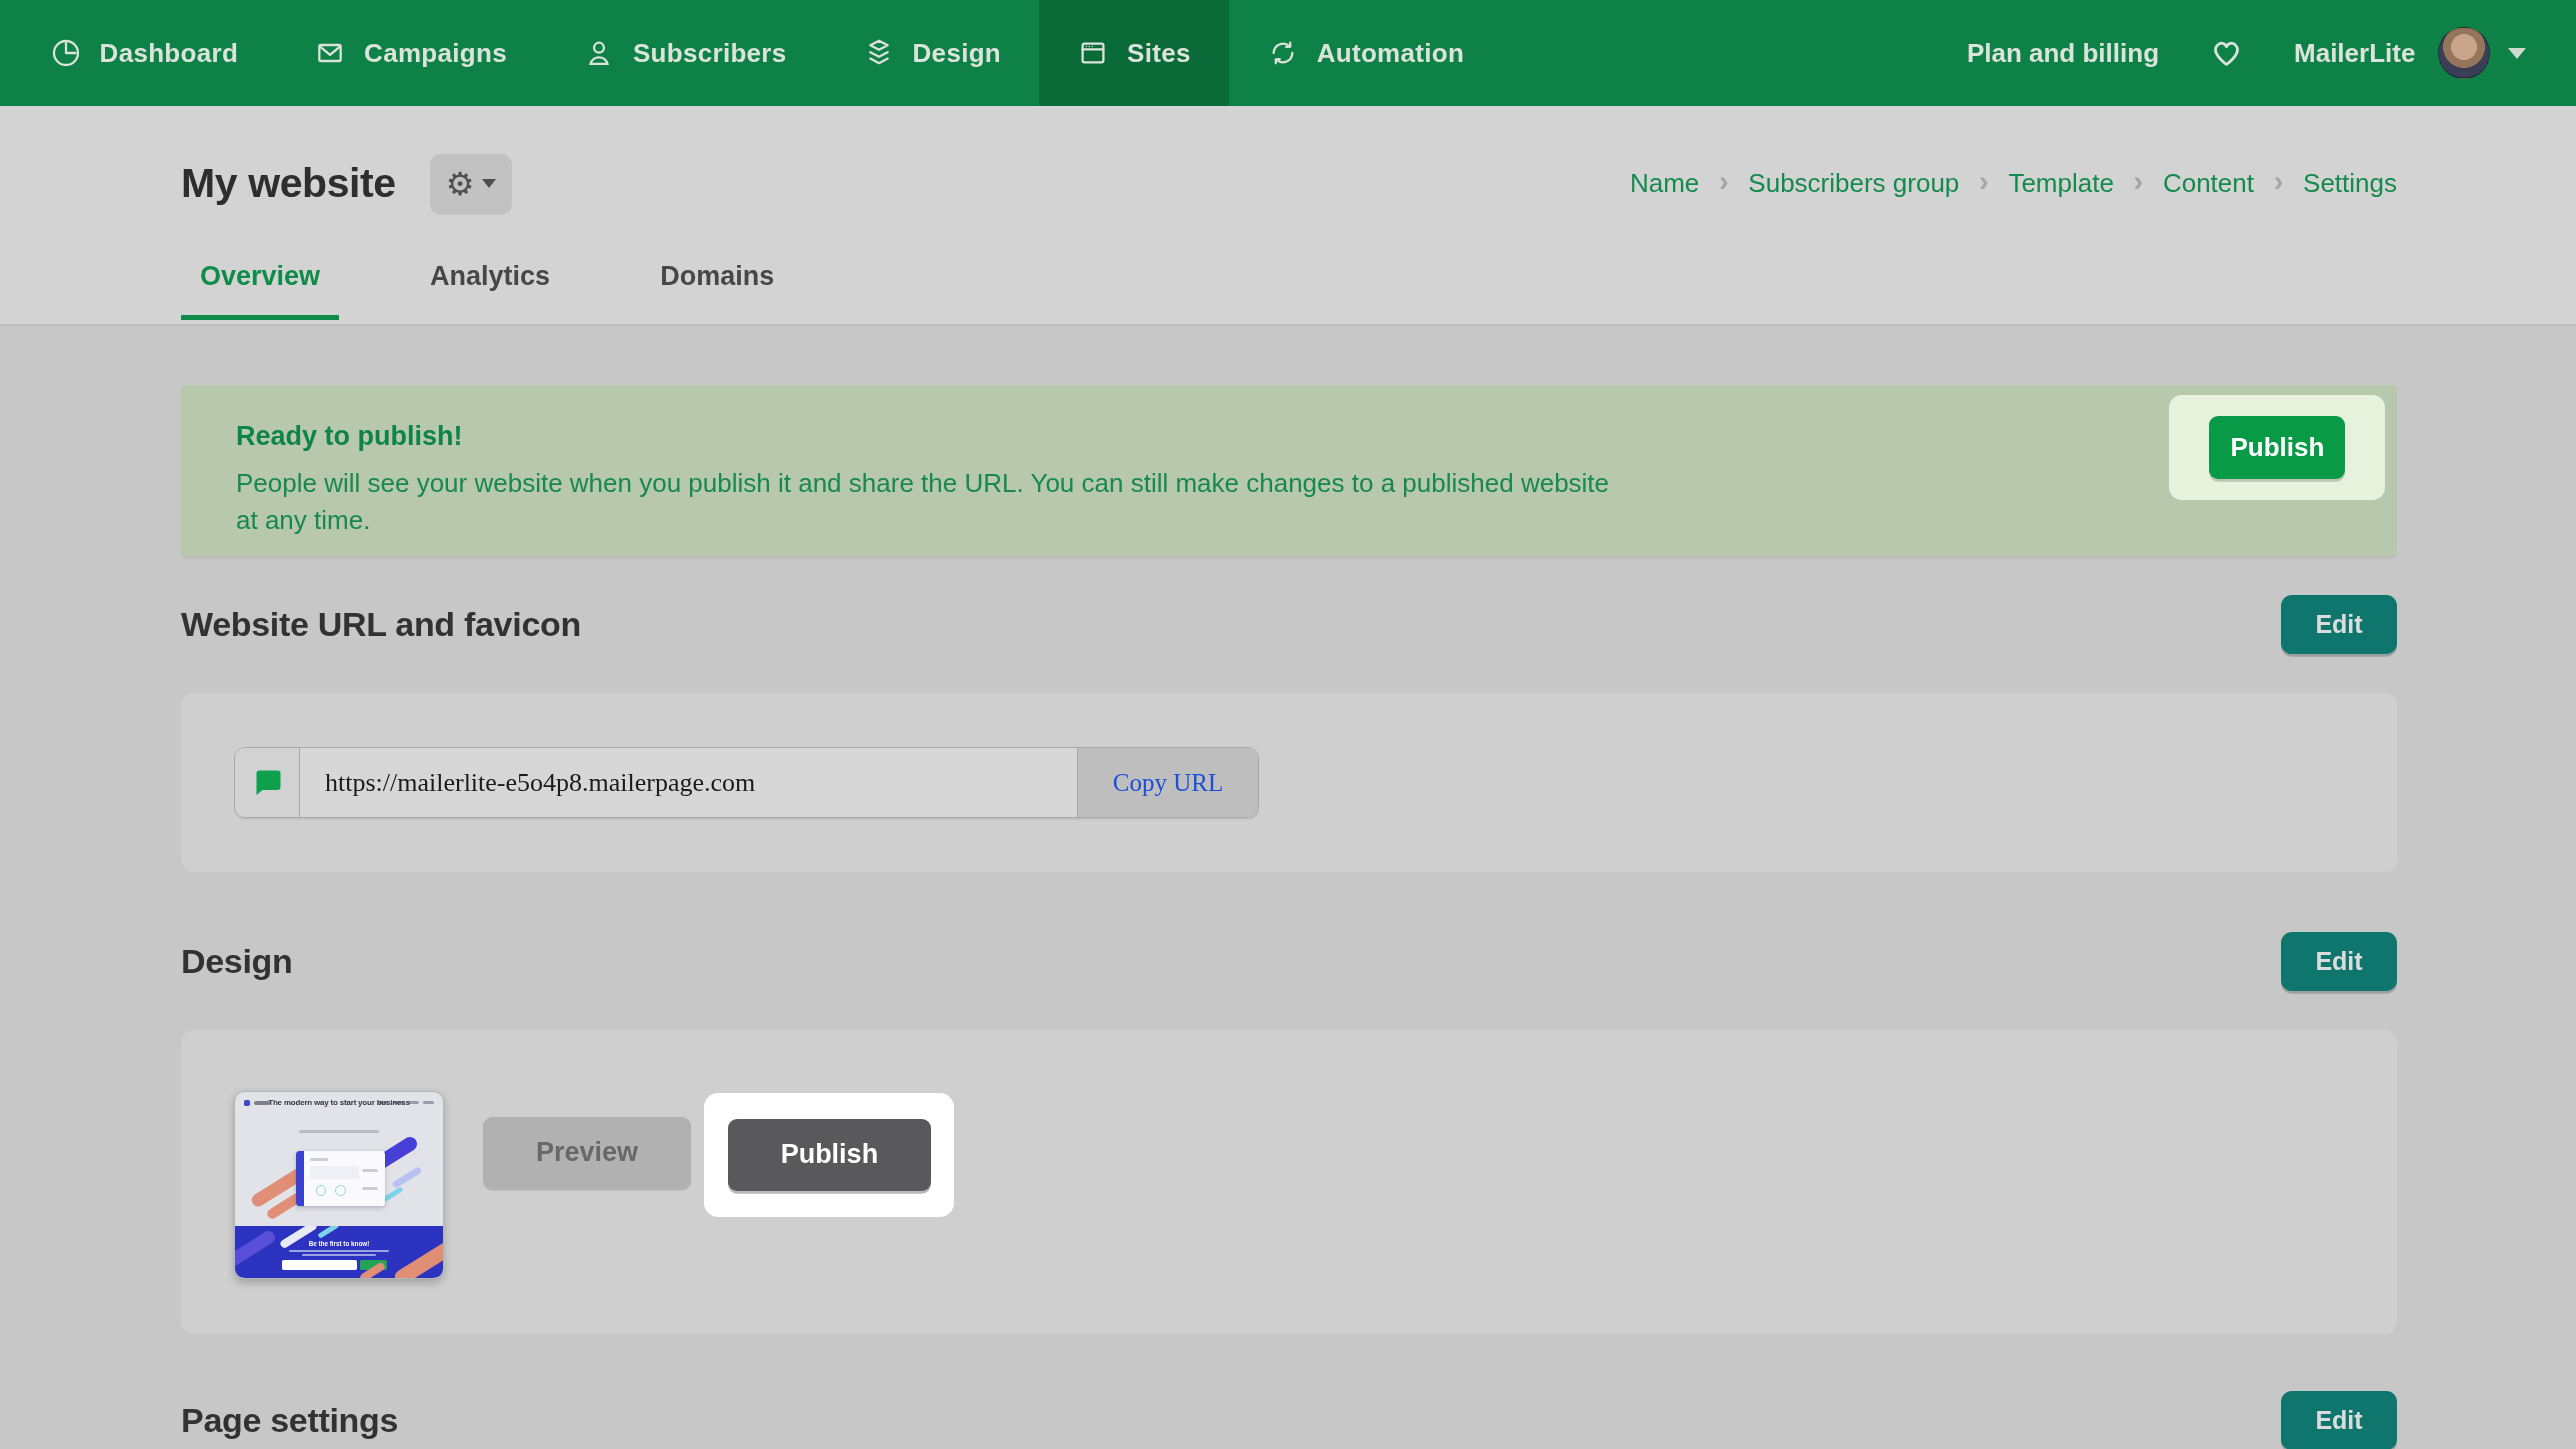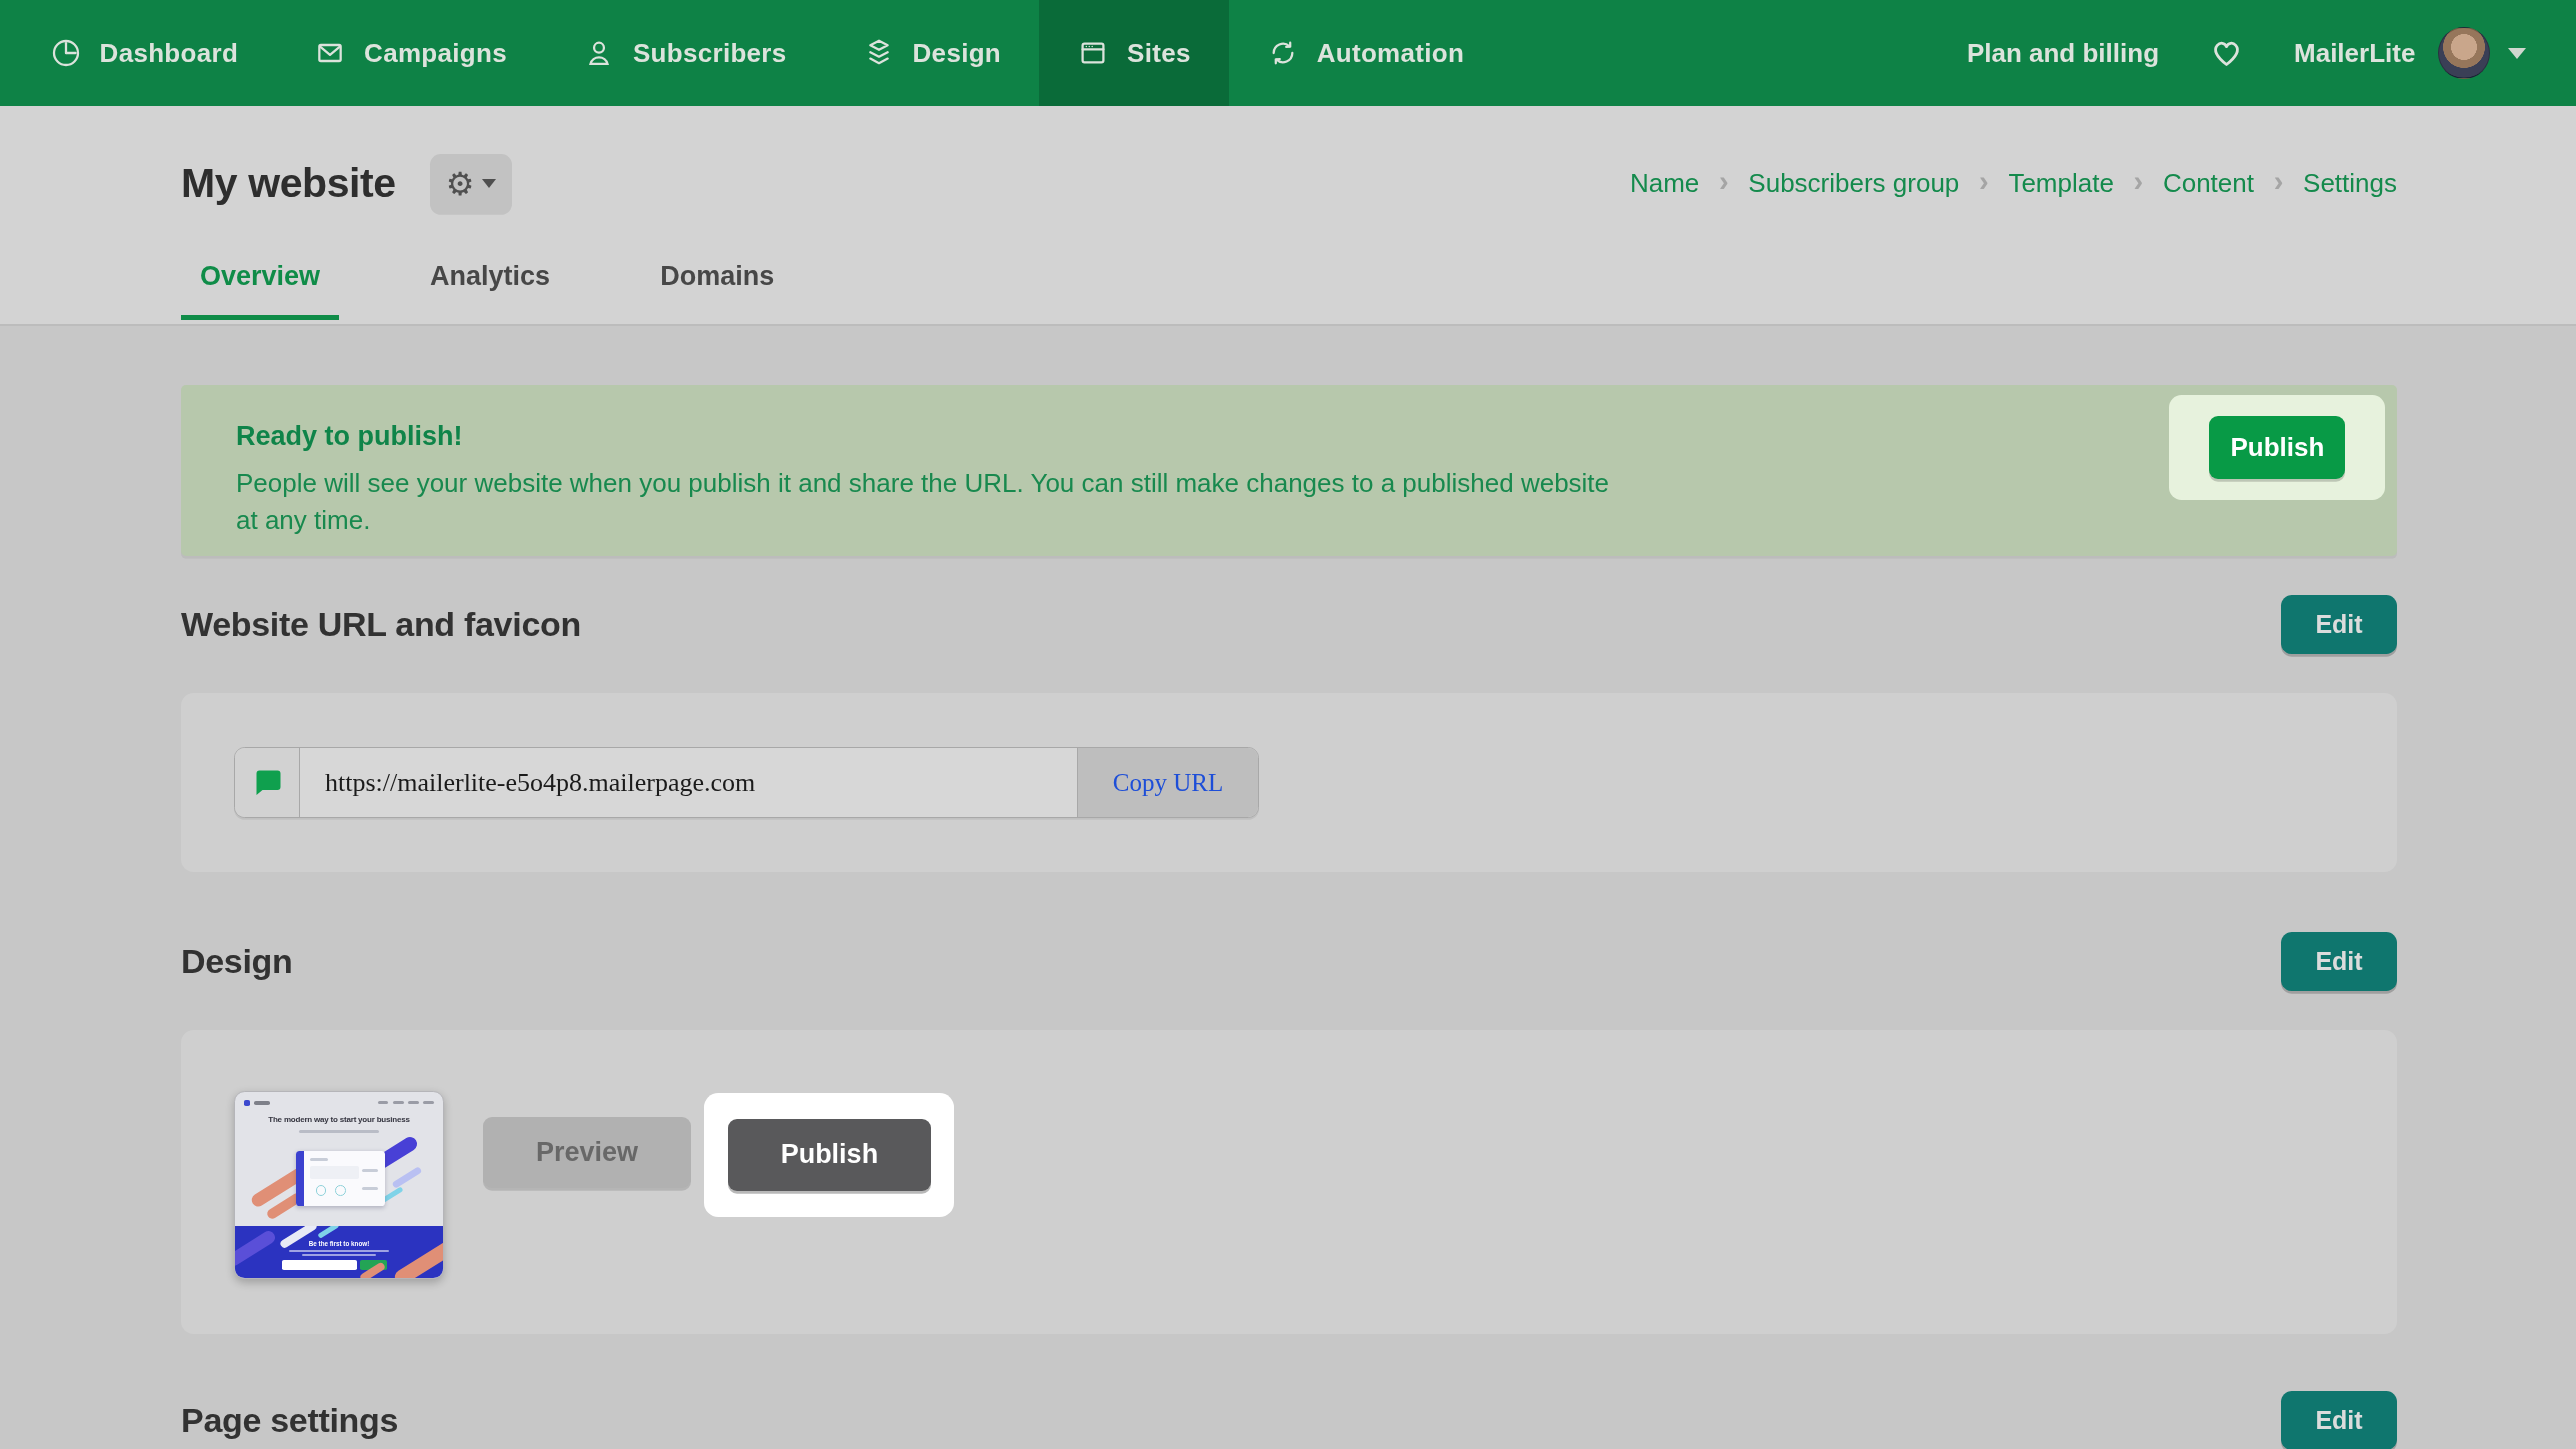--- a/index.html
+++ b/index.html
@@ -62,21 +62,21 @@
 
   .design-card { height:304px; padding:61px 0 0 53px; display:flex; align-items:flex-start; }
 
   
   .thumb { position:relative; width:210px; height:188px; border-radius:10.7px; background:#E2E3E8; border:1.8px solid #B5B5B9; overflow:hidden; box-shadow:0 3.6px 9px rgba(0,0,0,.22); flex:none; }
   .t-nav { position:absolute; top:7.2px; left:9px; right:9px; height:7.2px; display:flex; align-items:center; }
   .t-logo-dot { width:6.3px; height:6.3px; border-radius:1.8px; background:#3C49CE; }
   .t-logo-bar { width:16px; height:3.6px; border-radius:1.8px; background:#7e8089; margin-left:3.6px; }
   .t-links { margin-left:auto; display:flex; gap:4.5px; }
   .t-links i { display:block; width:10.7px; height:2.7px; border-radius:1.8px; background:#9a9ca6; }
-  .t-title { position:absolute; top:23px; left:0; right:0; text-align:center; font-size:8px; font-weight:bold; color:#34343f; letter-spacing:-0.2px; }
+  .t-title { position:absolute; top:6px; left:0; right:0; text-align:center; font-size:8px; font-weight:bold; color:#34343f; letter-spacing:-0.2px; }
   .t-sub { position:absolute; top:38px; left:64px; right:64px; height:2.7px; border-radius:1.8px; background:#b9bcc6; }
   .t-bar { position:absolute; border-radius:894px; }
   .t-card { position:absolute; top:59px; left:61px; width:89px; height:55px; background:#FAFAFD; border-radius:3.6px; box-shadow:0 1.8px 4.5px rgba(40,40,80,.25); }
   .t-card .side { position:absolute; left:0; top:0; bottom:0; width:8px; background:#3B41CF; border-radius:3.6px 0 0 3.6px; }
   .t-card .ln { position:absolute; border-radius:1.8px; background:#c8cdd8; height:2.7px; }
   .t-card .sq { position:absolute; border:1.8px solid #8fd2da; border-radius:50%; }
   .t-cta { position:absolute; top:143px; left:50%; transform:translateX(-50%); width:39px; height:9.8px; border-radius:2.7px; background:#3B4AD1; }
   .t-footer { position:absolute; left:0; right:0; bottom:0; top:134px; background:#2B33C0; overflow:hidden; }
   .t-f-title { position:absolute; top:14.3px; left:0; right:0; text-align:center; font-size:6.3px; font-weight:bold; color:#fff; }
   .t-f-sub1 { position:absolute; top:24px; left:54px; right:54px; height:1.8px; background:rgba(255,255,255,.55); border-radius:1.8px; }

